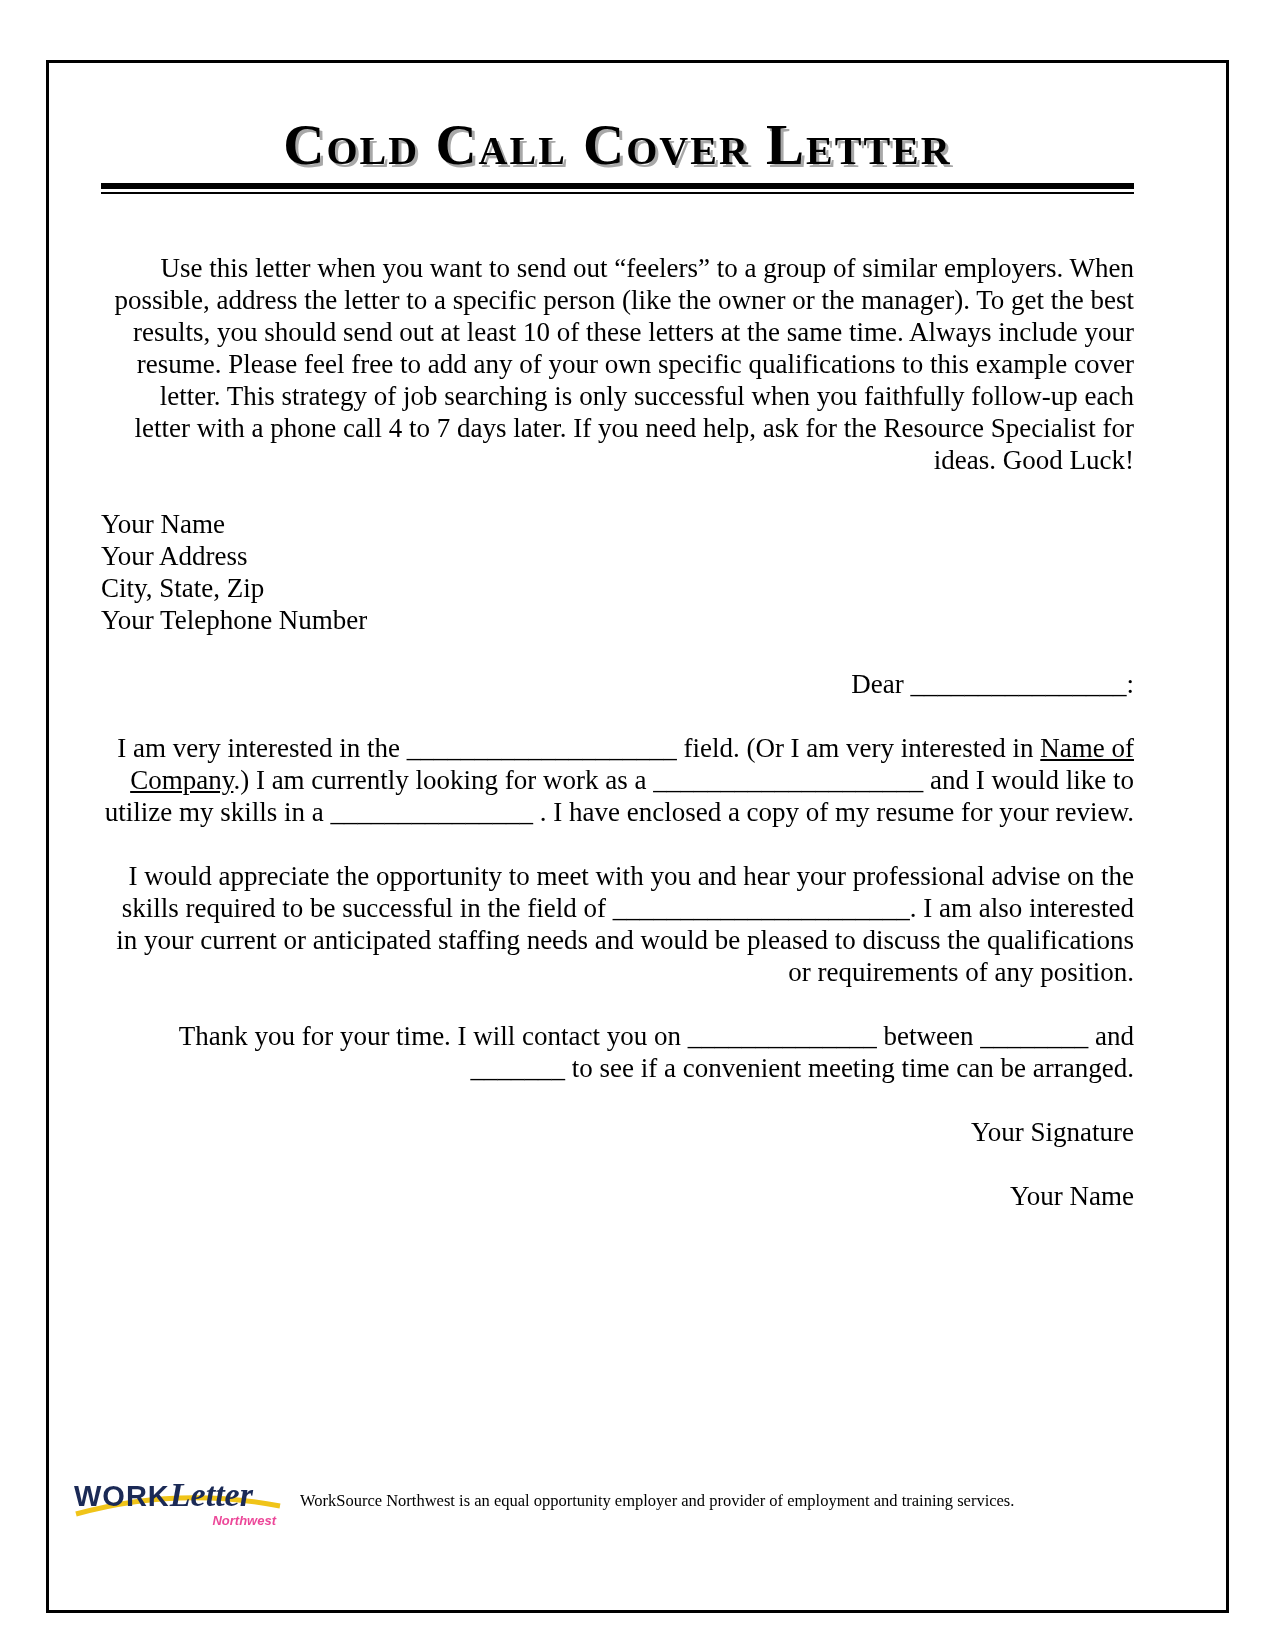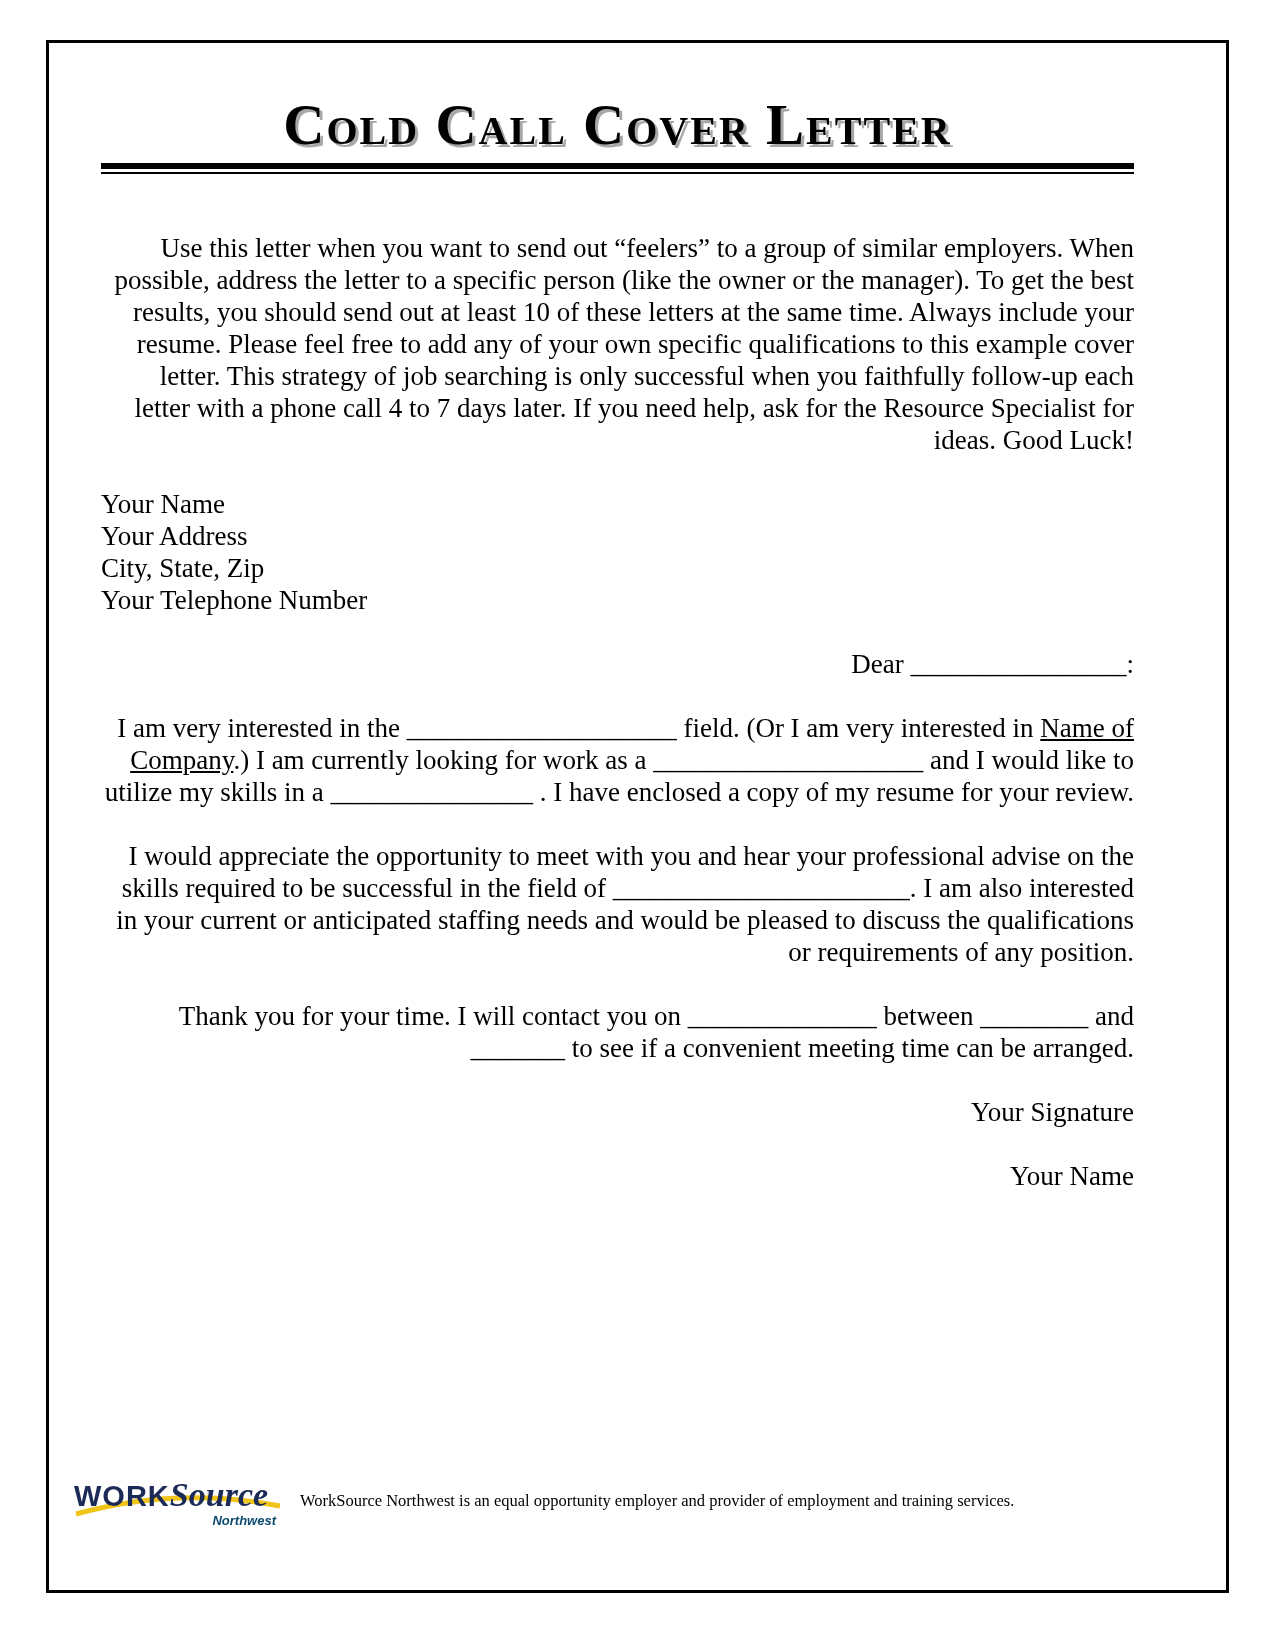--- a/index.html
+++ b/index.html
@@ -7,21 +7,21 @@
     position: relative;
     width: 1275px;
     height: 1650px;
     background: #ffffff;
     font-family: "Liberation Serif", serif;
     color: #000;
     overflow: hidden;
   }
   .frame {
     position: absolute;
-    left: 46px; top: 40px;
+    left: 46px; top: 60px;
     width: 1183px; height: 1553px;
     border: 3px solid #000;
     box-sizing: border-box;
   }
   .content {
     padding: 52px 92px 0 52px;
   }
   h1.doc-title {
     margin: 0;
     text-align: center;
@@ -91,21 +91,21 @@
     font-weight: 700;
     font-size: 34px;
   }
   .logo-northwest {
     position: absolute;
     right: 8px; bottom: 0;
     font-family: "Liberation Sans", sans-serif;
     font-weight: 700;
     font-style: italic;
     font-size: 13px;
-    color: #0c4a6e;
+    color: #ec4899;
   }
   .footer-text {
     font-size: 16.5px;
     line-height: 21px;
   }
 </style>
 </head>
 <body>
 
 <div class="page">
@@ -139,20 +139,20 @@
       <p class="para">Your Name</p>
 
     </div>
   </div>
 
   <div class="footer">
     <div class="logo">
       <svg class="logo-swoosh" viewBox="0 0 212 56" xmlns="http://www.w3.org/2000/svg">
         <path d="M4 42 Q 105 14 208 34" stroke="#f0c419" stroke-width="5" fill="none"></path>
       </svg>
-      <div class="logo-text"><span class="logo-work">WORK</span><span class="logo-source">Source</span></div>
+      <div class="logo-text"><span class="logo-work">WORK</span><span class="logo-source">Letter</span></div>
       <div class="logo-northwest">Northwest</div>
     </div>
     <div class="footer-text">
       <div>WorkSource Northwest is an equal opportunity employer and provider of employment and training services.</div>
     </div>
   </div>
 </div>
 
 </body></html>

